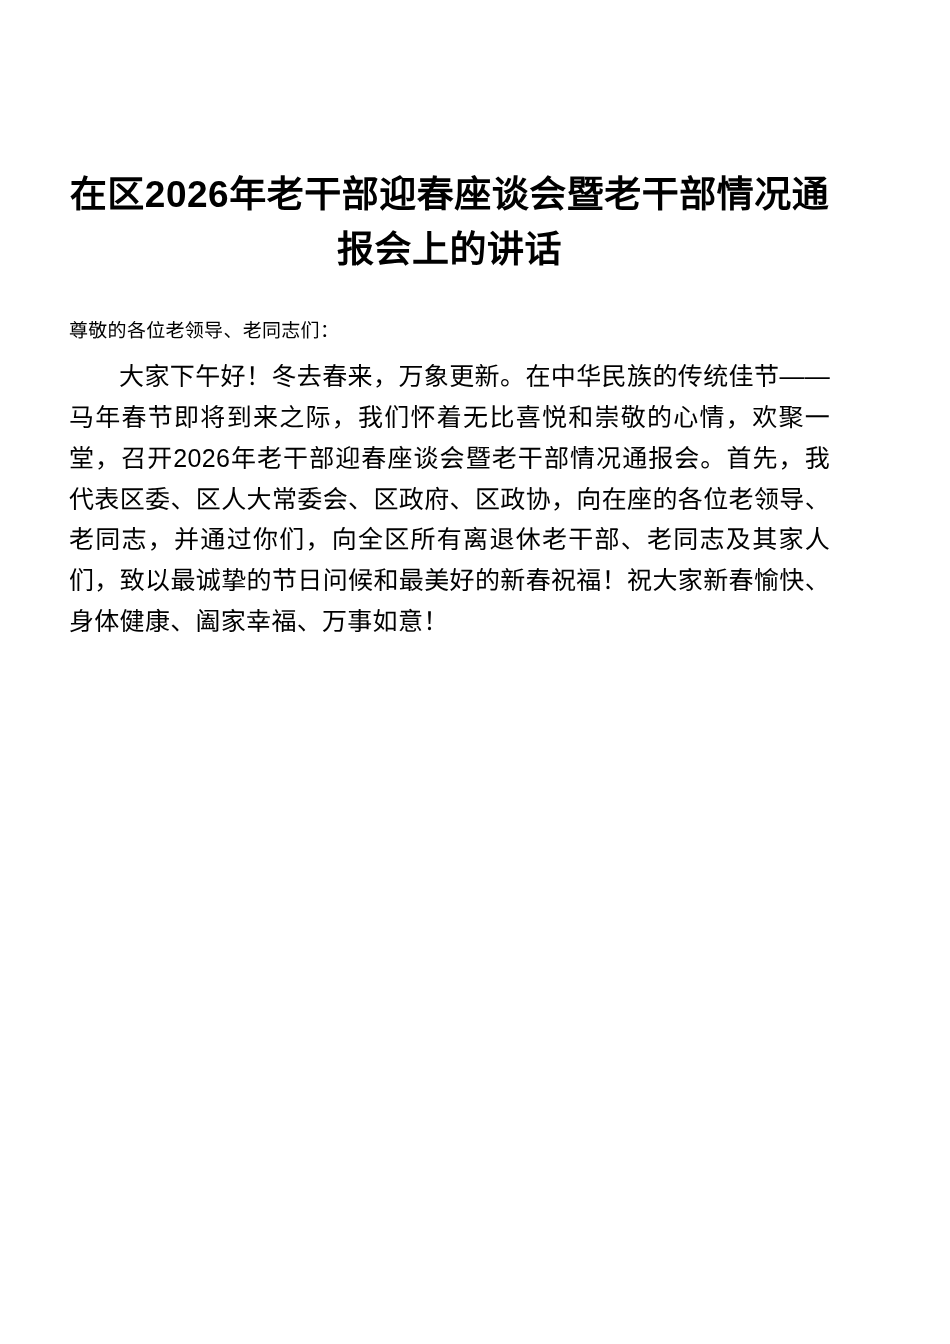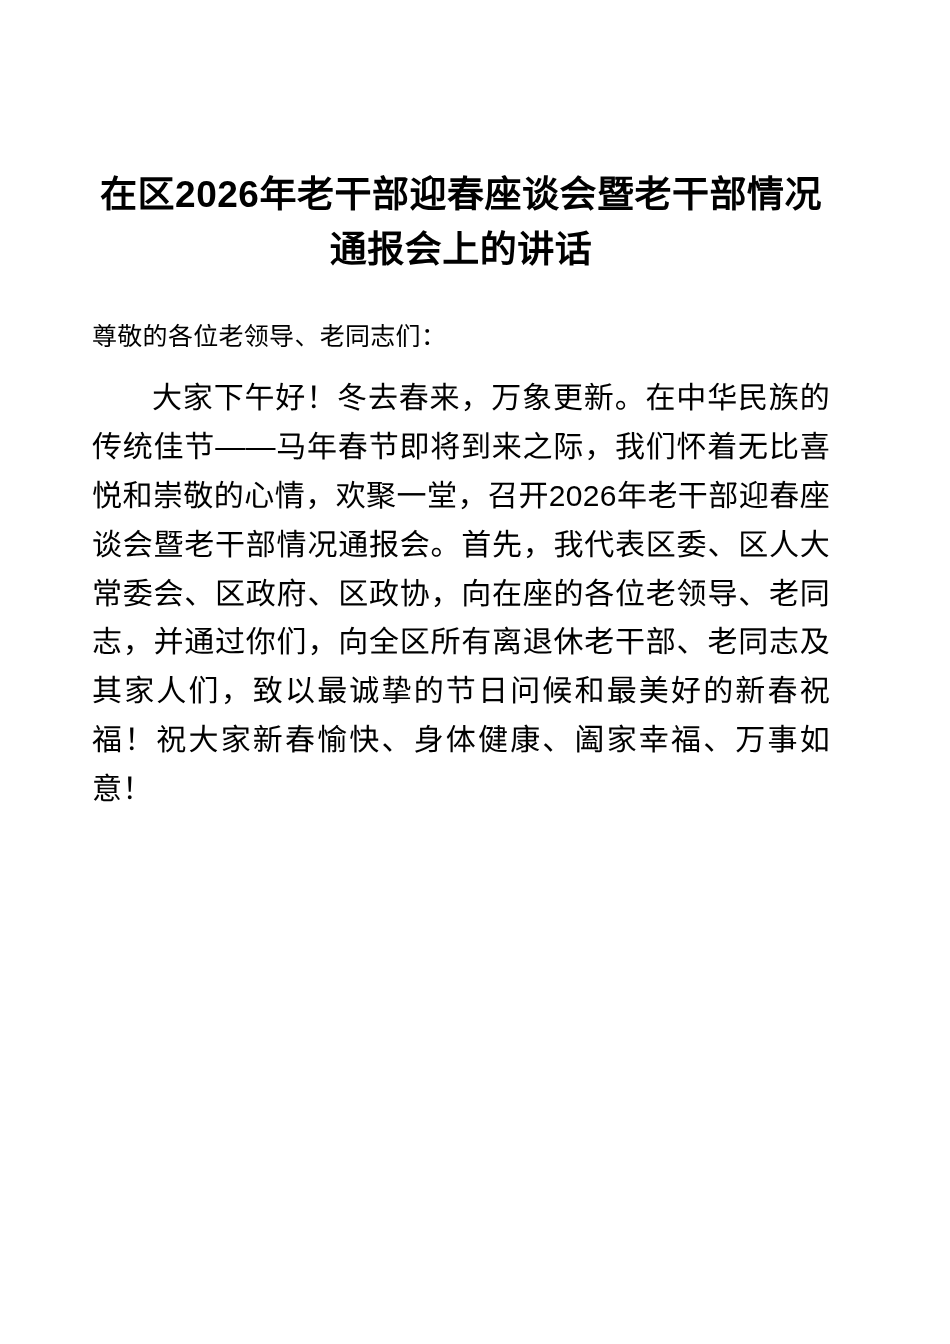--- a/index.html
+++ b/index.html
@@ -11,41 +11,41 @@
     width: 950px;
     height: 1344px;
     font-family: "Liberation Sans", "DejaVu Sans", sans-serif;
     color: #000000;
     overflow: hidden;
   }
   .page {
     width: 950px;
     height: 1344px;
     box-sizing: border-box;
-    padding: 168px 120px 0 92px;
+    padding: 168px 120px 0 69px;
     background: #ffffff;
     position: relative;
   }
   .doc-title {
     font-size: 37px;
     font-weight: bold;
     line-height: 1.48;
     text-align: center;
     letter-spacing: 0.5px;
     margin: 0 0 38px 0;
     color: #000000;
   }
   .salutation {
-    font-size: 25px;
+    font-size: 19px;
     line-height: 1.62;
-    margin: 0 0 18px 0;
+    margin: 0 0 10px 0;
     letter-spacing: 0.3px;
   }
   .para {
-    font-size: 30px;
+    font-size: 25px;
     line-height: 1.63;
     text-indent: 2em;
     margin: 0 0 4px 0;
     letter-spacing: 0.3px;
     text-align: justify;
     text-justify: inter-ideograph;
   }
   .para:last-child {
     margin-bottom: 0;
   }

